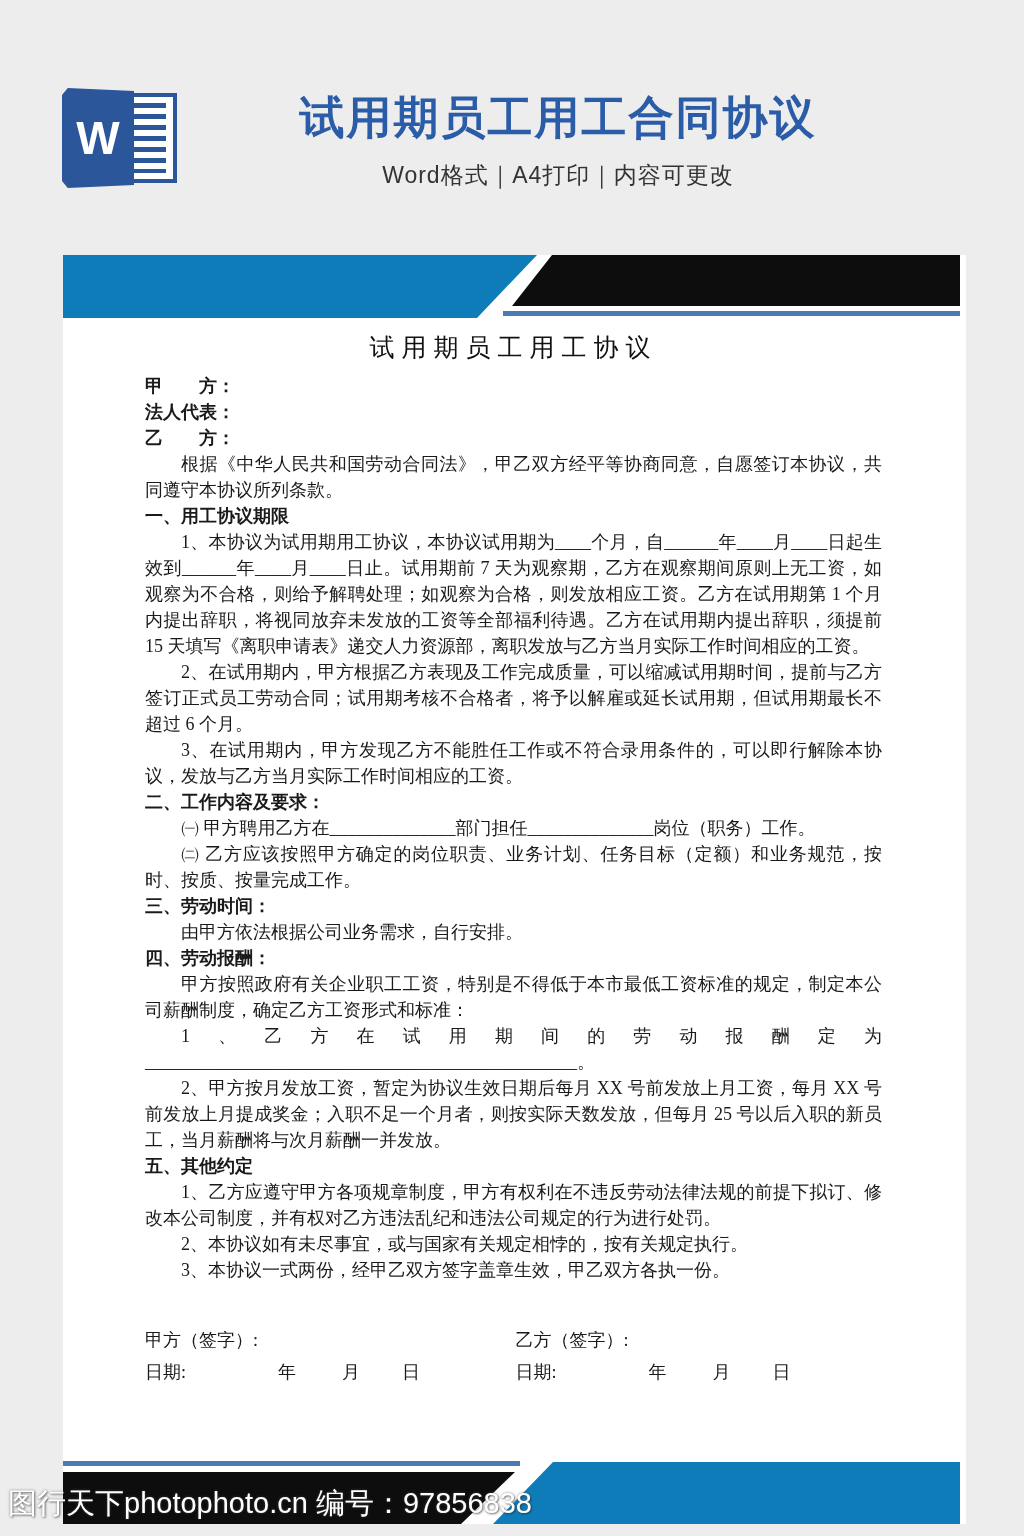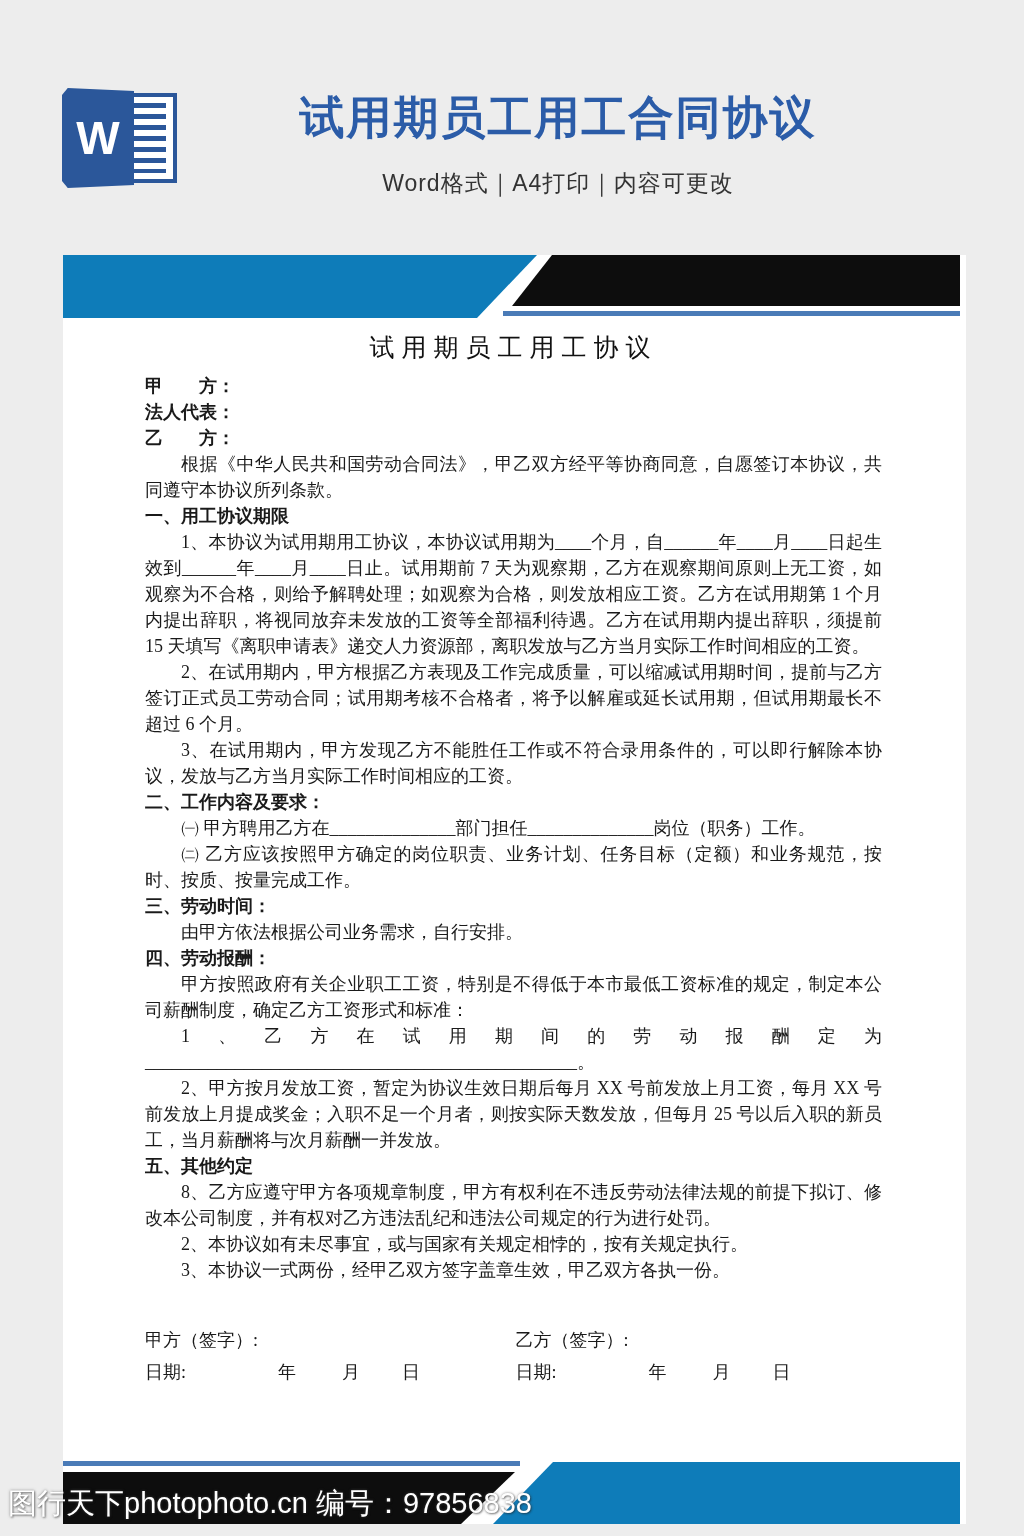--- a/index.html
+++ b/index.html
@@ -31,21 +31,21 @@
     font-weight:bold; font-size:46px;
     clip-path:polygon(8% 0, 100% 3%, 100% 97%, 8% 100%, 0 93%, 0 7%);
   }
   .promo-title-block { position:absolute; left:188px; top:92px; width:740px; text-align:center; }
   .promo-title {
     font-family:"Liberation Sans","DejaVu Sans",sans-serif;
     font-weight:bold; font-size:45px; line-height:52px;
     color:#2b5ca8; letter-spacing:2px;
   }
   .promo-subtitle {
-    margin-top:24px;
+    margin-top:16px;
     font-family:"Liberation Sans","DejaVu Sans",sans-serif;
     font-size:23px; color:#333333; letter-spacing:1px;
   }
 
   
   .page {
     position:absolute; left:63px; top:255px; width:903px; height:1269px;
     background:#ffffff; overflow:hidden;
   }
   .bands { position:absolute; left:0; top:0; width:897px; height:1269px; pointer-events:none; }
@@ -127,21 +127,21 @@
 
     <div class="sec-heading">三、劳动时间：</div>
     <div class="para">由甲方依法根据公司业务需求，自行安排。</div>
 
     <div class="sec-heading">四、劳动报酬：</div>
     <div class="para">甲方按照政府有关企业职工工资，特别是不得低于本市最低工资标准的规定，制定本公司薪酬制度，确定乙方工资形式和标准：</div>
     <div class="para">1、乙方在试用期间的劳动报酬定为________________________________________________。</div>
     <div class="para">2、甲方按月发放工资，暂定为协议生效日期后每月 XX 号前发放上月工资，每月 XX 号前发放上月提成奖金；入职不足一个月者，则按实际天数发放，但每月 25 号以后入职的新员工，当月薪酬将与次月薪酬一并发放。</div>
 
     <div class="sec-heading">五、其他约定</div>
-    <div class="para">8、乙方应遵守甲方各项规章制度，甲方有权利在不违反劳动法律法规的前提下拟订、修改本公司制度，并有权对乙方违法乱纪和违法公司规定的行为进行处罚。</div>
+    <div class="para">1、乙方应遵守甲方各项规章制度，甲方有权利在不违反劳动法律法规的前提下拟订、修改本公司制度，并有权对乙方违法乱纪和违法公司规定的行为进行处罚。</div>
     <div class="para">2、本协议如有未尽事宜，或与国家有关规定相悖的，按有关规定执行。</div>
     <div class="para">3、本协议一式两份，经甲乙双方签字盖章生效，甲乙双方各执一份。</div>
   </div>
 
   <div class="signature">
     <div class="sig-col">
       <div class="sig-row">甲方（签字）:</div>
       <div class="sig-row date-row">
         <span>日期:</span><span class="d-year">年</span><span class="d-month">月</span><span class="d-day">日</span>
       </div>

